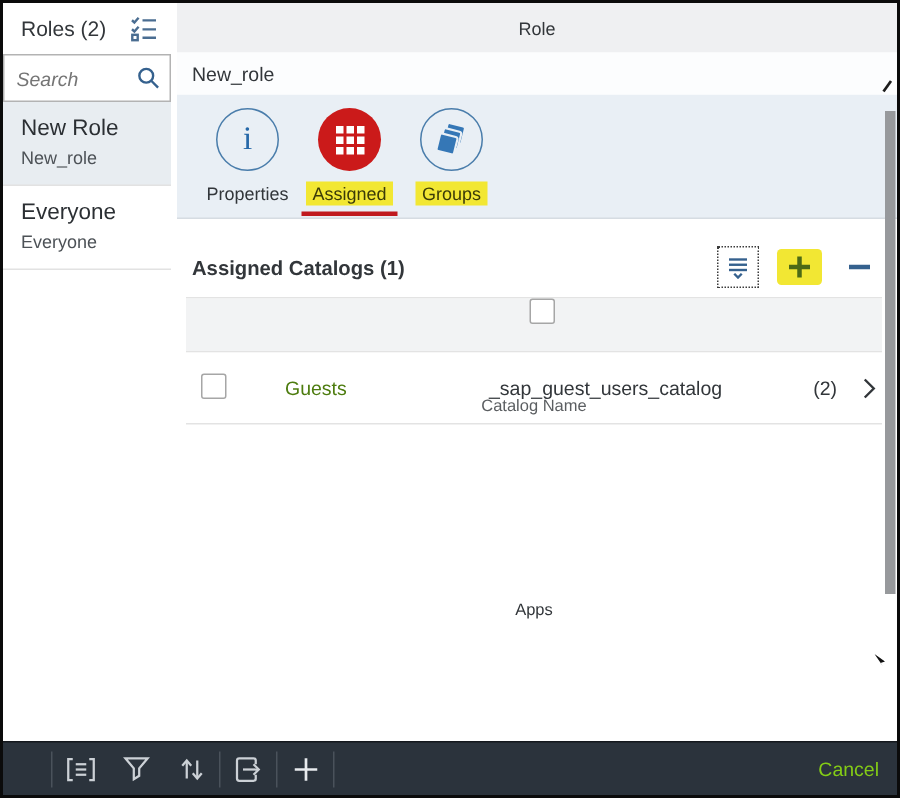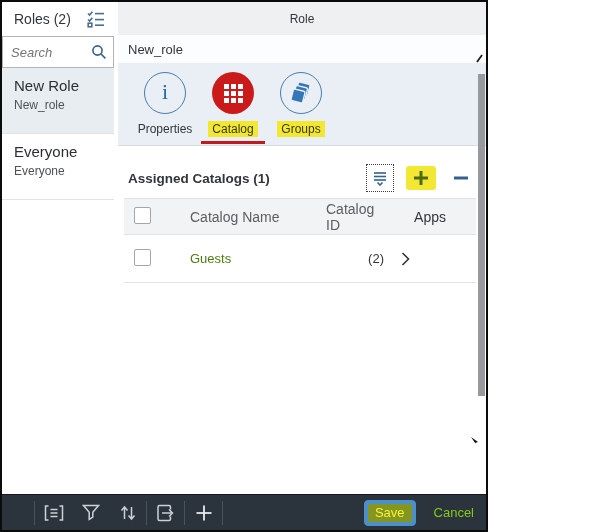--- a/index.html
+++ b/index.html
@@ -1,34 +1,34 @@
 <!DOCTYPE html>
 <html><head>
 <meta charset="utf-8">
 <style>
   * { box-sizing: border-box; margin: 0; padding: 0; }
   html,body { background:#fff; }
   body { font-family: "Liberation Sans", sans-serif; color:#32363a; }
 
-  .screen { position:relative; width:488px; height:532px; border:2px solid #0b0b0b;
+  .screen { position:relative; width:600px; height:532px; border:2px solid #0b0b0b;
             background:#fff; overflow:hidden; }
 
   
   .sidebar { position:absolute; left:0; top:0; width:112px; bottom:36px; background:#fff; }
   .sidebar-header { height:34px; display:flex; align-items:center; justify-content:space-between;
                     padding:0 8px 0 12px; }
   .sidebar-title { font-size:14px; color:#32363a; }
   .icon-btn { background:none; border:none; cursor:pointer; display:flex; align-items:center; }
   .search-box { height:32px; border:1px solid #b3b3b3; background:#fff; display:flex;
                 align-items:center; padding:0 6px 0 8px; }
   .search-box input { flex:1; min-width:0; border:none; outline:none; font-style:italic;
                       font-size:13px; color:#000000; background:transparent;
                       font-family:"Liberation Sans", sans-serif; }
   .role-list { }
-  .role-item { padding:9px 12px 21px 12px; border-bottom:1px solid #e2e2e2; cursor:pointer; }
+  .role-item { padding:9px 12px 11px 12px; border-bottom:1px solid #e2e2e2; cursor:pointer; }
   .role-item.selected { background:#e8edf1; }
   .role-item .t { font-size:15px; color:#2b2f33; margin-bottom:4px; }
   .role-item .s { font-size:12px; color:#4d5257; }
 
   
   .main { position:absolute; left:116px; right:0; top:0; bottom:36px; background:#fff; }
   .role-bar { height:33px; background:#eff0f2; display:flex; align-items:center;
               justify-content:center; }
   .role-bar-title { font-size:12px; color:#32363a; }
   .subheader { height:28px; background:#fcfdfe; display:flex; align-items:center;
@@ -62,21 +62,21 @@
   .collapse-btn { width:28px; height:28px; border:1px dotted #3c3c3c; background:transparent;
                   display:flex; align-items:center; justify-content:center; cursor:pointer; }
   .add-btn { width:30px; height:24px; background:#f2e733; border:none; border-radius:3px;
              display:flex; align-items:center; justify-content:center; cursor:pointer; }
   .remove-btn { width:26px; height:24px; background:none; border:none; display:flex;
                 align-items:center; justify-content:center; cursor:pointer; }
 
   .tbl { border-top:1px solid #e3e3e3; }
   .tbl-row { display:flex; align-items:center; }
   .tbl-head { height:36px; background:#f2f3f4; border-bottom:1px solid #e3e3e3;
-              font-size:14px; color:#5b5e61; }
+              font-size:11px; color:#5b5e61;flex-direction:column; }
   .tbl-data { height:48px; background:#fff; border-bottom:1px solid #e3e3e3; font-size:13px; }
   .cell-check { flex:0 0 66px; padding-left:10px; }
   .cell-name  { flex:0 0 136px; }
   .cell-id    { flex:1; }
   .cell-apps  { flex:0 0 58px; text-align:right; color:#32363a; }
   .cell-chev  { flex:0 0 30px; display:flex; justify-content:flex-end; padding-right:4px; }
   .checkbox { display:inline-block; width:17px; height:17px; border:1px solid #a6a6a6;
               border-radius:2px; background:#fff; cursor:pointer; }
   .link { color:#4d7c0f; text-decoration:none; cursor:pointer; }
 
@@ -166,21 +166,21 @@
               <span></span>
               <span></span>
               <span></span>
               <span></span>
               <span></span>
               <span></span>
               <span></span>
               <span></span>
             </span>
         </span>
-        <span class="tab-label hl">Catalog</span>
+        <span class="tab-label hl">Assigned</span>
         <span class="underline"></span>
       </div>
       <div class="tab">
         <span class="tab-circle outlined">
           <svg width="26" height="26" viewBox="0 0 26 26">
             <g fill="#3577b6" stroke="#e9eff5" stroke-width="1.4">
               <rect x="9" y="3" width="12" height="12" rx="1.5" transform="rotate(14 15 9)"></rect>
               <rect x="6.5" y="6.5" width="12" height="12" rx="1.5" transform="rotate(14 12.5 12.5)"></rect>
               <rect x="4" y="10" width="12" height="12" rx="1.5" transform="rotate(14 10 16)"></rect>
             </g>
@@ -214,27 +214,27 @@
                 <line x1="1" y1="8" x2="15" y2="8"></line>
               </svg>
             </button>
           </span>
         </div>
 
         <div class="tbl">
           <div class="tbl-row tbl-head">
             <span class="cell-check"><span class="checkbox"></span></span>
             <span class="cell-name">Catalog Name</span>
-            <span class="cell-id">Catalog ID</span>
             <span class="cell-apps">Apps</span>
             <span class="cell-chev"></span>
           </div>
           <div class="tbl-row tbl-data">
             <span class="cell-check"><span class="checkbox"></span></span>
             <span class="cell-name"><a class="link">Guests</a></span>
+            <span class="cell-id">_sap_guest_users_catalog</span>
             <span class="cell-apps">(2)</span>
             <span class="cell-chev">
               <svg width="9" height="14" viewBox="0 0 9 14" fill="none" stroke="#32363a" stroke-width="1.6">
                 <path d="M1.5 1 L7.5 7 L1.5 13"></path>
               </svg>
             </span>
           </div>
         </div>
       </div>
     </div>
@@ -283,20 +283,17 @@
       <span class="f-div"></span>
       <button class="f-btn">
         <svg width="18" height="18" viewBox="0 0 18 18" fill="none" stroke="#e8ebee" stroke-width="1.8">
           <line x1="9" y1="1.5" x2="9" y2="16.5"></line>
             <line x1="1.5" y1="9" x2="16.5" y2="9"></line>
         </svg>
       </button>
       <span class="f-div"></span>
     </div>
     <div class="f-right">
-      <button class="save-btn">
-        <span class="hl-save">Save</span>
-      </button>
       <button class="cancel-btn">Cancel</button>
     </div>
   </div>
 
 </div>
 
 </body></html>

